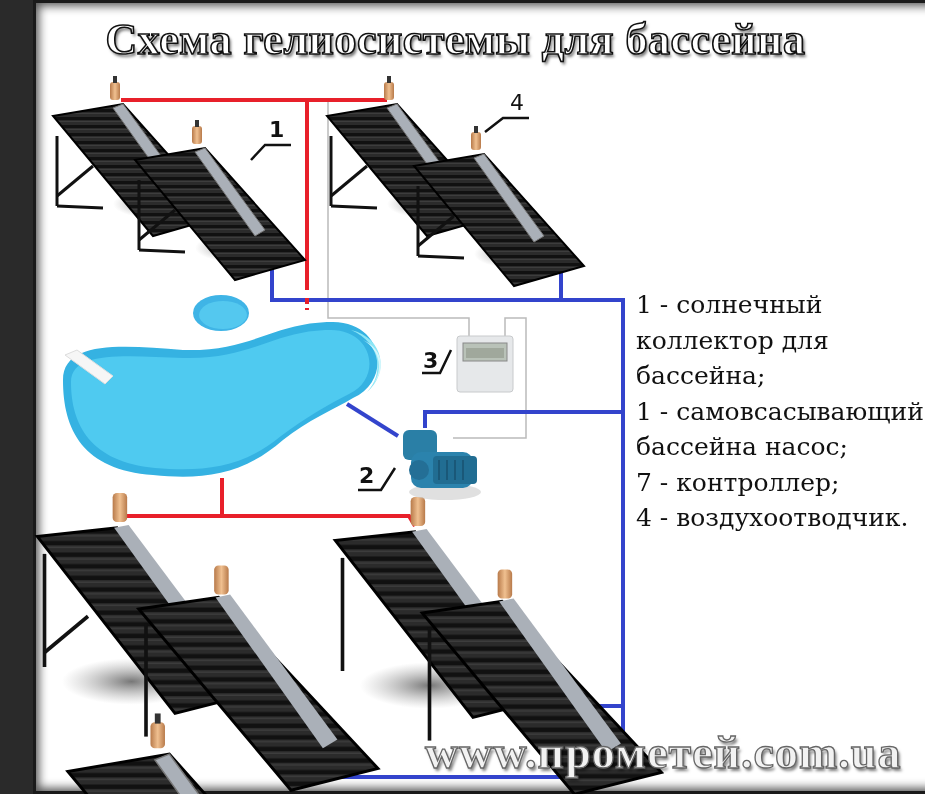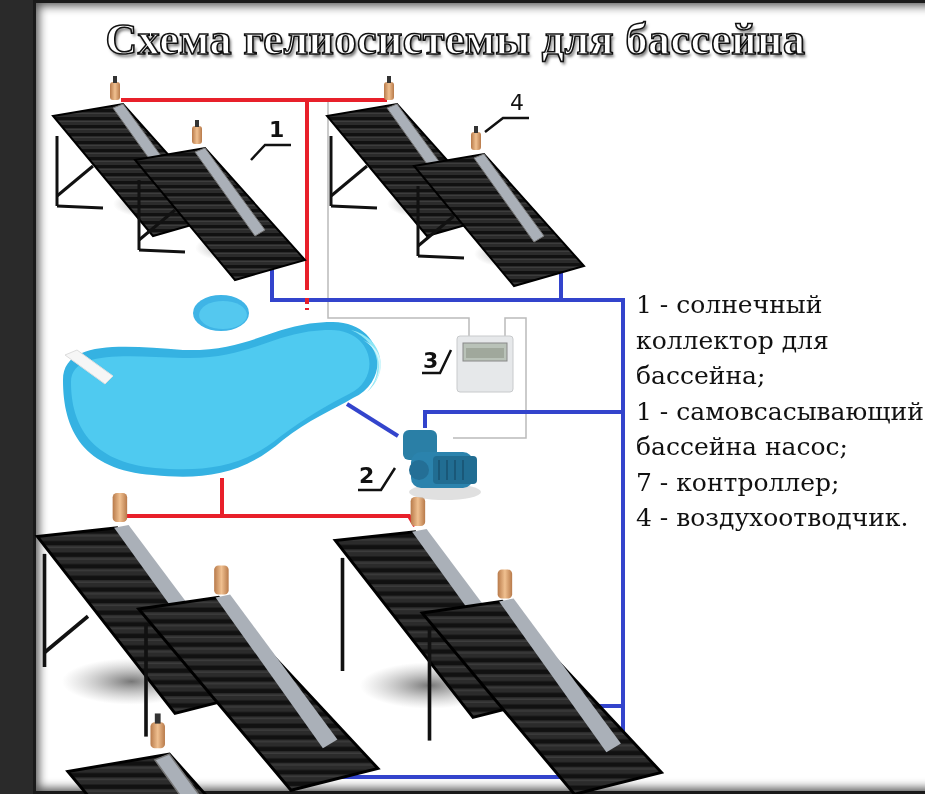--- a/index.html
+++ b/index.html
@@ -184,13 +184,14 @@
   <div class="legend">
     <div>1 - солнечный</div>
     <div>коллектор для</div>
     <div>бассейна;</div>
     <div>1 - самовсасывающий</div>
     <div>бассейна насос;</div>
     <div>7 - контроллер;</div>
     <div>4 - воздухоотводчик.</div>
   </div>
 
+  <div class="watermark">www.прометей.com.ua</div>
 </div>
 
 </body></html>

